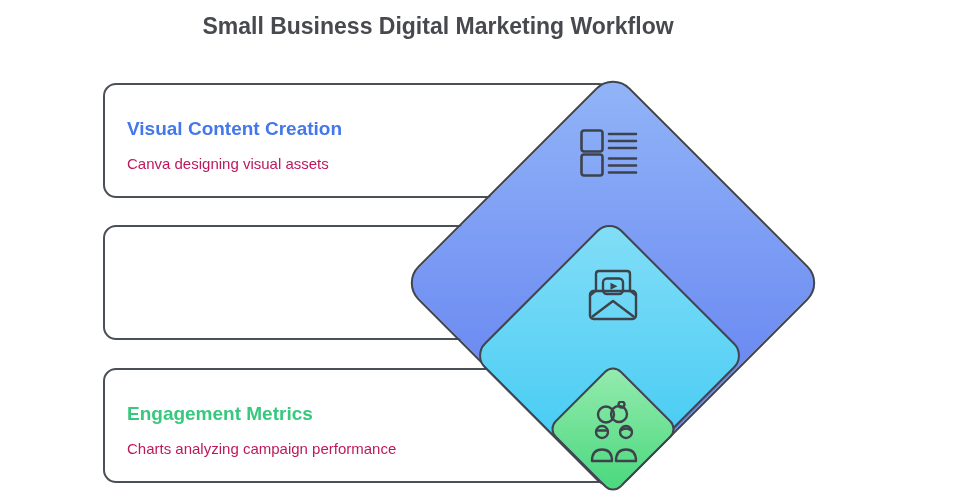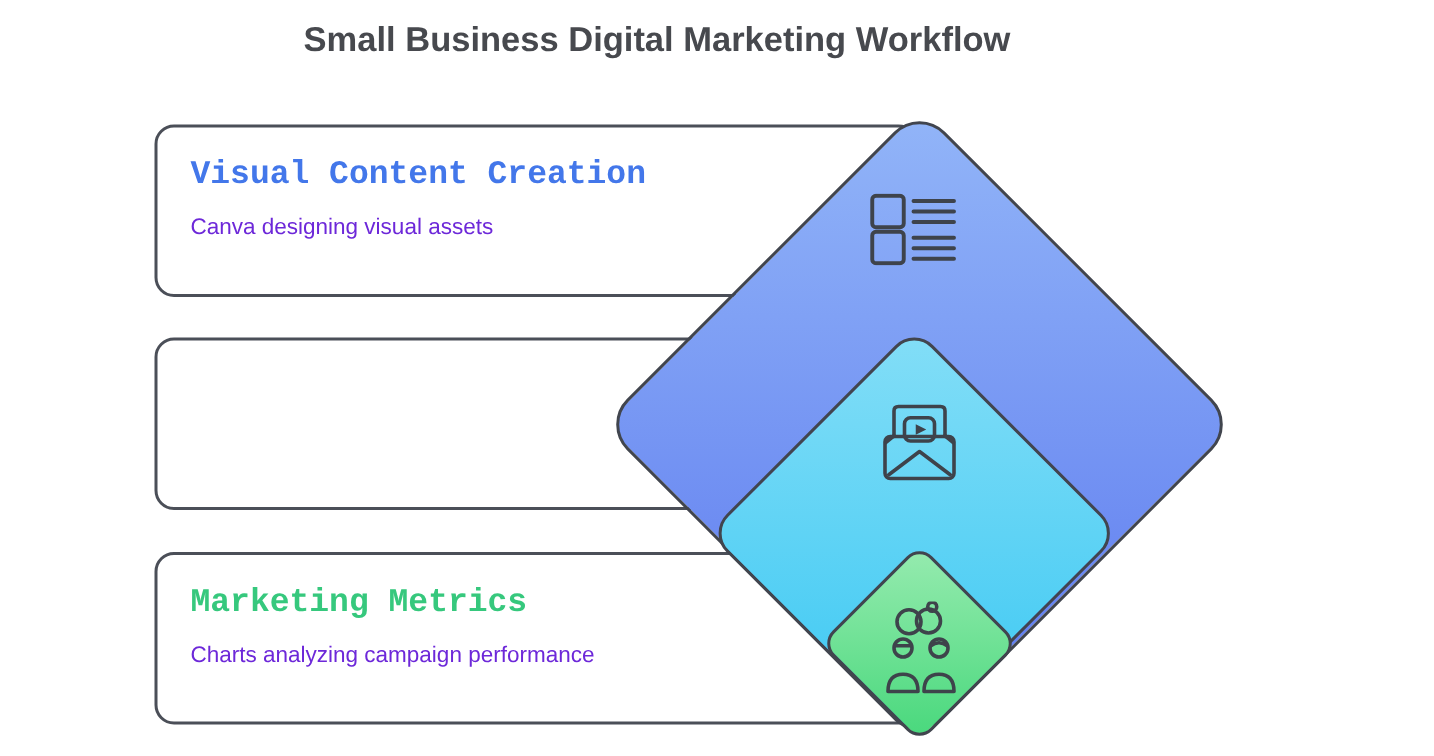--- a/index.html
+++ b/index.html
@@ -13,25 +13,25 @@
   }
   
   .card{
     position:absolute;left:103px;width:509px;height:115px;box-sizing:border-box;
     background:#ffffff;border:2px solid #4b4f58;border-radius:13px;
     padding:20px 24px 0 22px;z-index:1;
   }
   .card-1{top:83px}
   .card-2{top:225px}
   .card-3{top:368px}
-  .card-heading{margin:0 0 14px 0;font-size:22px;font-weight:700;line-height:23px;font-family:Liberation Mono, monospace;}
+  .card-heading{margin:12px 0 14px 0;font-size:19px;font-weight:700;line-height:23px;}
   .accent-blue{color:#4377ea}
   .accent-cyan{color:#1badde}
   .accent-green{color:#36c87d}
-  .card-desc{margin:0;font-size:15px;line-height:19px;color:#6d28d9;max-width:250px;}
+  .card-desc{margin:0;font-size:15px;line-height:19px;color:#be185d;max-width:250px;}
   .card-3 .card-desc{max-width:360px;}
   
   .diamond{position:absolute;transform:rotate(45deg);border:2px solid #41454e;box-sizing:border-box;}
   .diamond-blue{
     left:463px;top:133px;width:300px;height:300px;border-radius:24px;z-index:2;
     background:linear-gradient(135deg,#92b5f8 0%,#5b78ef 100%);
   }
   .diamond-cyan{
     left:512px;top:258px;width:195px;height:195px;border-radius:18px;z-index:3;
     background:linear-gradient(135deg,#83def7 0%,#3bc8f3 100%);
@@ -55,21 +55,21 @@
 
   <div class="card card-1">
     <h2 class="card-heading accent-blue">Visual Content Creation</h2>
     <p class="card-desc">Canva designing visual assets</p>
   </div>
 
   <div class="card card-2">
   </div>
 
   <div class="card card-3">
-    <h2 class="card-heading accent-green">Marketing Metrics</h2>
+    <h2 class="card-heading accent-green">Engagement Metrics</h2>
     <p class="card-desc">Charts analyzing campaign performance</p>
   </div>
 
   <div class="diamond diamond-blue"></div>
   <div class="diamond diamond-cyan"></div>
   <div class="diamond diamond-green"></div>
 
   <svg class="icon icon-list" viewBox="0 0 58 48">
     <g fill="none" stroke="#3e434b" stroke-width="2.6" stroke-linecap="round" stroke-linejoin="round">
       <rect x="1.5" y="1.5" width="21" height="21" rx="2.5"></rect>

